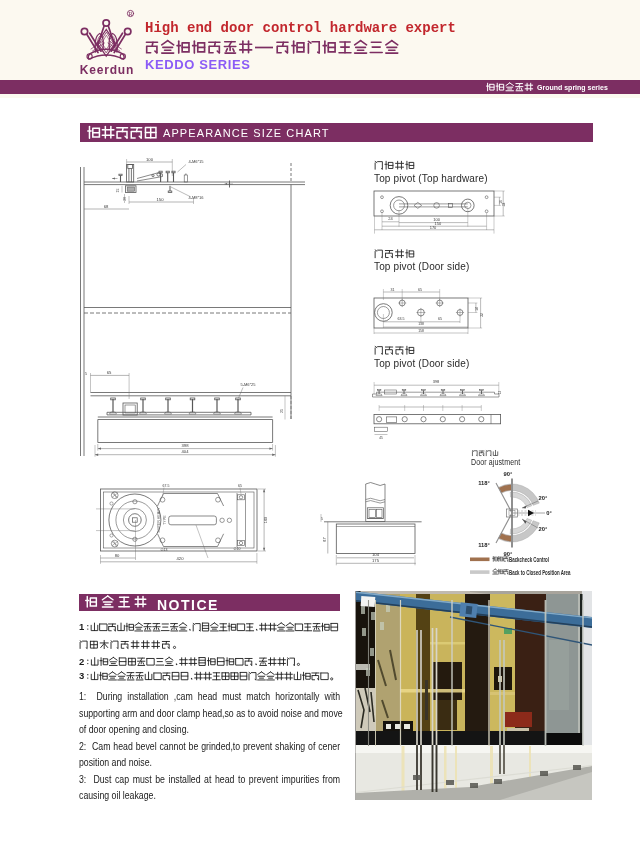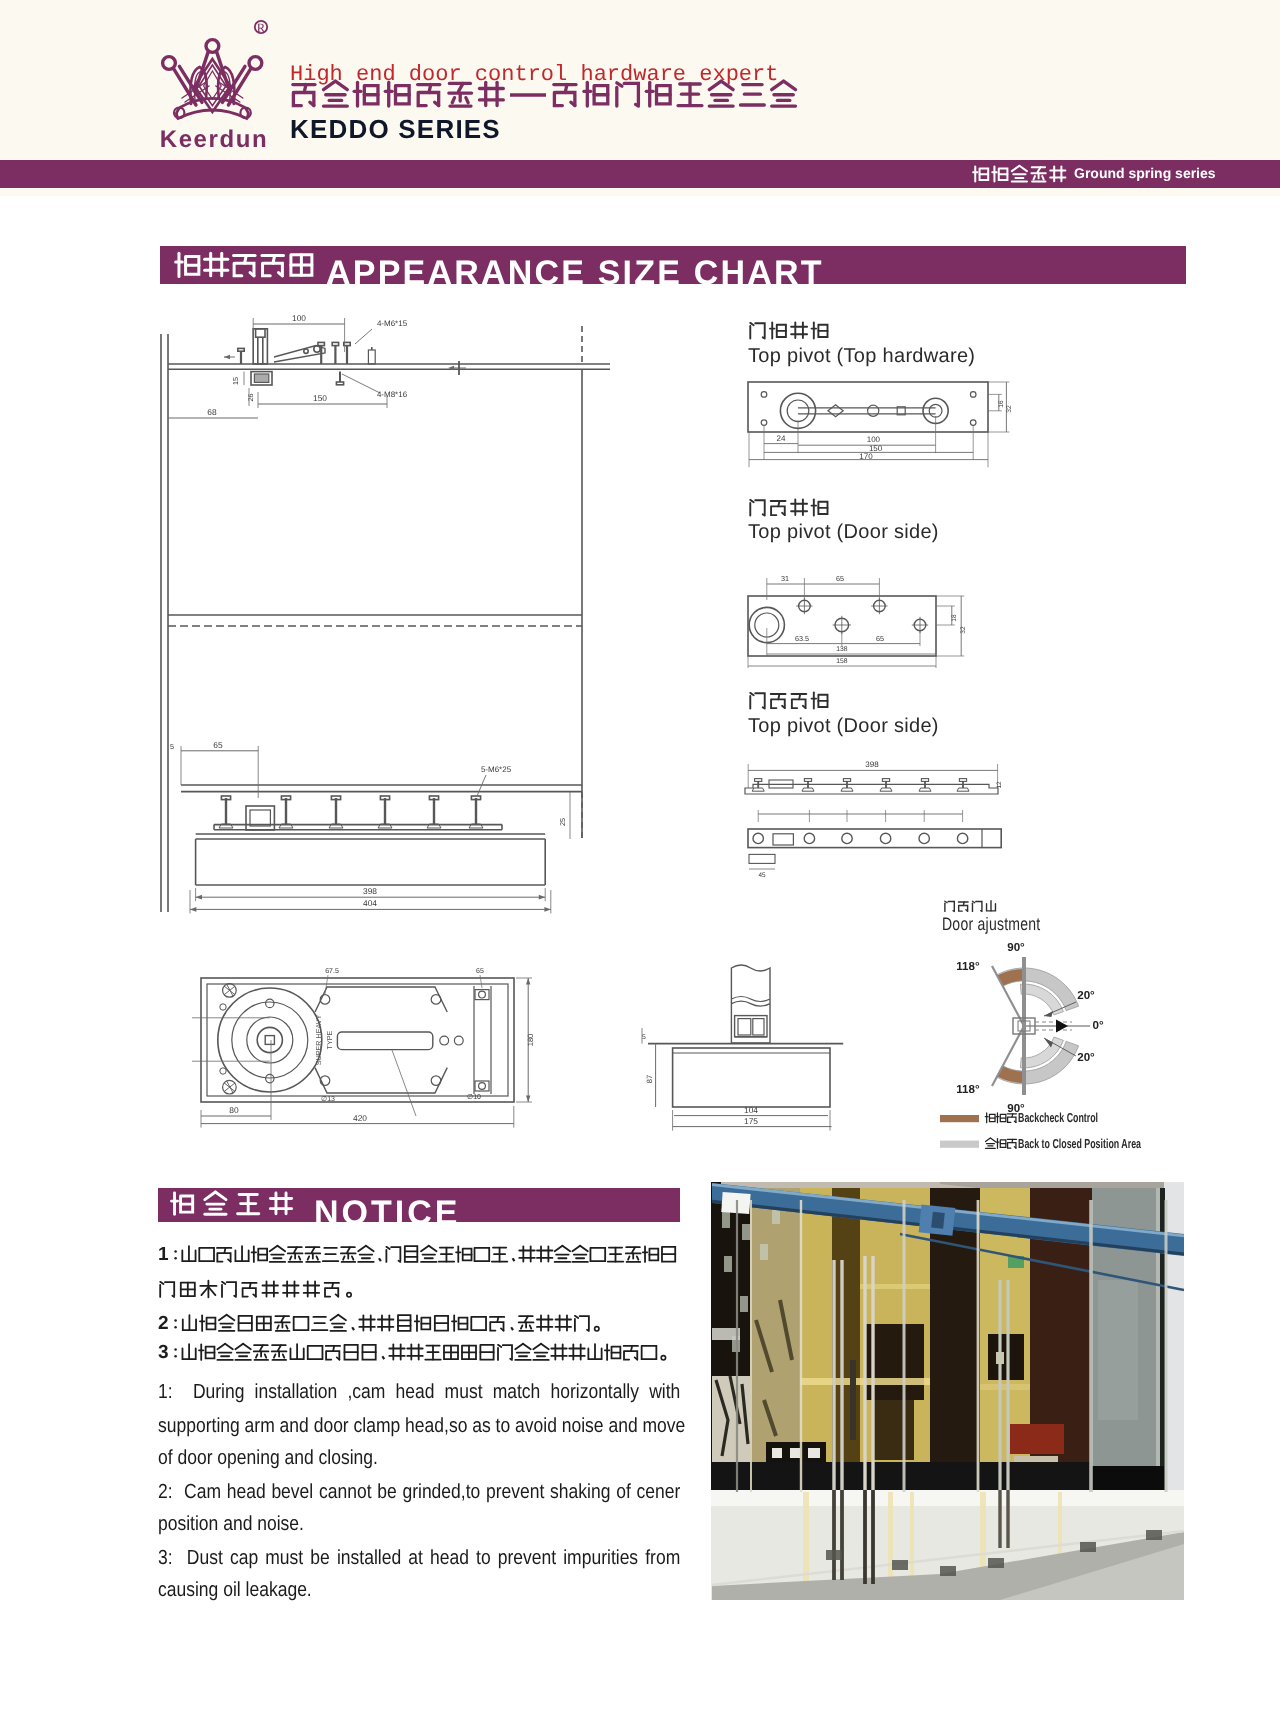--- a/index.html
+++ b/index.html
@@ -1,33 +1,33 @@
 <!DOCTYPE html>
 <html><head><meta charset="utf-8"><style>
 html,body{margin:0;padding:0;background:#ffffff}
 body{width:640px;height:862px;position:relative;overflow:hidden;font-family:"Liberation Sans",sans-serif}
 .plabel{position:absolute;font-family:"Liberation Sans";font-size:10px;color:#2a2a2a;white-space:nowrap;letter-spacing:0.15px}
 </style></head>
 <body>
 
 <div style="position:absolute;left:0;top:0;width:640px;height:98px;background:#fcf9f0"></div>
-<div style="position:absolute;left:145px;top:32px;font-family:'Liberation Mono',monospace;font-weight:normal;font-size:11px;color:#c2272d;white-space:nowrap">High end door control hardware expert</div>
-<div style="position:absolute;left:145px;top:57px;font-family:'Liberation Sans';font-weight:bold;font-size:13px;letter-spacing:0.6px;color:#0f172a;white-space:nowrap">KEDDO SERIES</div>
+<div style="position:absolute;left:145px;top:20px;font-family:'Liberation Mono',monospace;font-weight:bold;font-size:14px;color:#c2272d;white-space:nowrap">High end door control hardware expert</div>
+<div style="position:absolute;left:145px;top:57px;font-family:'Liberation Sans';font-weight:bold;font-size:13px;letter-spacing:0.6px;color:#8b5cf6;white-space:nowrap">KEDDO SERIES</div>
 <div style="position:absolute;left:0;top:80px;width:640px;height:14px;background:#7c2e62"></div>
 <div style="position:absolute;left:537px;top:84px;font-family:'Liberation Sans';font-weight:bold;font-size:7px;color:#fff;white-space:nowrap">Ground spring series</div>
 <div style="position:absolute;left:80px;top:123px;width:513px;height:19px;background:#7c2e62"></div>
-<div style="position:absolute;left:163px;top:127px;font-family:'Liberation Sans';font-weight:bold;font-size:17px;letter-spacing:1.1px;color:#fff;white-space:nowrap">APPEARANCE SIZE CHART</div>
+<div style="position:absolute;left:163px;top:127px;font-family:'Liberation Sans';font-weight:normal;font-size:11px;letter-spacing:1.1px;color:#fff;white-space:nowrap">APPEARANCE SIZE CHART</div>
 <div class="plabel" style="left:374px;top:172.5px">Top pivot (Top hardware)</div>
 <div class="plabel" style="left:374px;top:261px">Top pivot (Door side)</div>
 <div class="plabel" style="left:374px;top:357.5px">Top pivot (Door side)</div>
 <div class="plabel" style="left:470.9px;top:456.8px;font-size:9px;transform:scaleX(0.78);transform-origin:0 0">Door ajustment</div>
 <div class="plabel" style="left:509.2px;top:555.8px;font-size:6.5px;font-weight:bold;letter-spacing:0;transform:scaleX(0.68);transform-origin:0 0">Backcheck Control</div>
 <div class="plabel" style="left:509.2px;top:568.6px;font-size:6.5px;font-weight:bold;letter-spacing:0;transform:scaleX(0.68);transform-origin:0 0">Back to Closed Position Area</div>
 <div style="position:absolute;left:79px;top:593.5px;width:261px;height:17px;background:#7c2e62"></div>
-<div style="position:absolute;left:157px;top:596.5px;font-family:'Liberation Sans';font-weight:bold;font-size:17px;letter-spacing:1.5px;color:#fff">NOTICE</div>
+<div style="position:absolute;left:157px;top:596.5px;font-family:'Liberation Sans';font-weight:bold;font-size:14px;letter-spacing:1.5px;color:#fff">NOTICE</div>
 <div style="position:absolute;left:79px;top:691px;width:304px;text-align:justify;text-align-last:justify;font-family:'Liberation Sans';font-size:10.2px;color:#1b1b1b;white-space:nowrap;transform:scaleX(0.859);transform-origin:0 0">1:&nbsp; During installation ,cam head must match horizontally with</div>
 <div style="position:absolute;left:79px;top:707.5px;width:304px;text-align:justify;text-align-last:justify;font-family:'Liberation Sans';font-size:10.2px;color:#1b1b1b;white-space:nowrap;transform:scaleX(0.859);transform-origin:0 0">supporting arm and door clamp head,so as to avoid noise and move</div>
 <div style="position:absolute;left:79px;top:724px;width:304px;font-family:'Liberation Sans';font-size:10.2px;color:#1b1b1b;white-space:nowrap;transform:scaleX(0.859);transform-origin:0 0">of door opening and closing.</div>
 <div style="position:absolute;left:79px;top:740.5px;width:304px;text-align:justify;text-align-last:justify;font-family:'Liberation Sans';font-size:10.2px;color:#1b1b1b;white-space:nowrap;transform:scaleX(0.859);transform-origin:0 0">2:&nbsp; Cam head bevel cannot be grinded,to prevent shaking of cener</div>
 <div style="position:absolute;left:79px;top:757px;width:304px;font-family:'Liberation Sans';font-size:10.2px;color:#1b1b1b;white-space:nowrap;transform:scaleX(0.859);transform-origin:0 0">position and noise.</div>
 <div style="position:absolute;left:79px;top:773.5px;width:304px;text-align:justify;text-align-last:justify;font-family:'Liberation Sans';font-size:10.2px;color:#1b1b1b;white-space:nowrap;transform:scaleX(0.859);transform-origin:0 0">3:&nbsp; Dust cap must be installed at head to prevent impurities from</div>
 <div style="position:absolute;left:79px;top:790px;width:304px;font-family:'Liberation Sans';font-size:10.2px;color:#1b1b1b;white-space:nowrap;transform:scaleX(0.859);transform-origin:0 0">causing oil leakage.</div>
 
 <svg width="640" height="862" viewBox="0 0 640 862" style="position:absolute;left:0;top:0">
 <g stroke="#7c2e62" fill="none" stroke-width="1.7" stroke-linecap="round">

